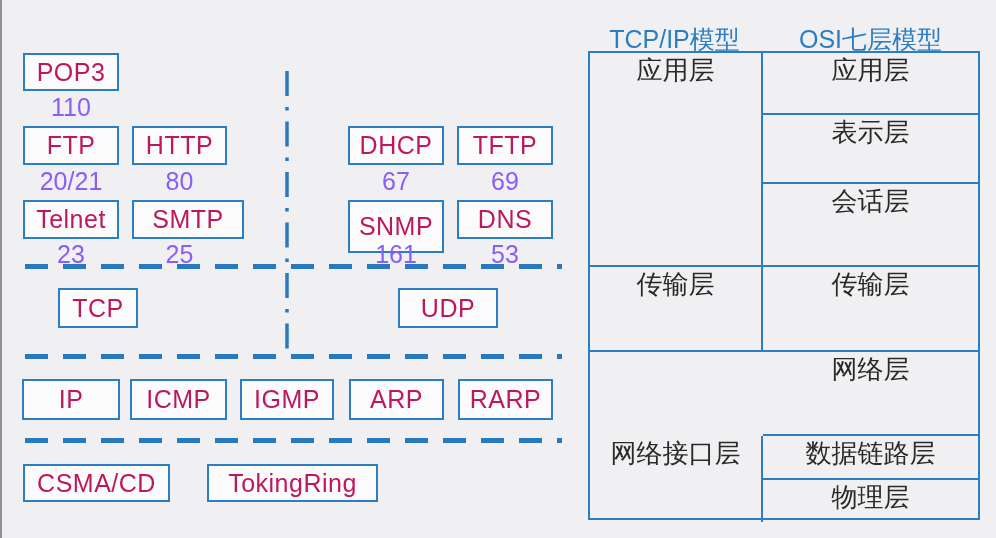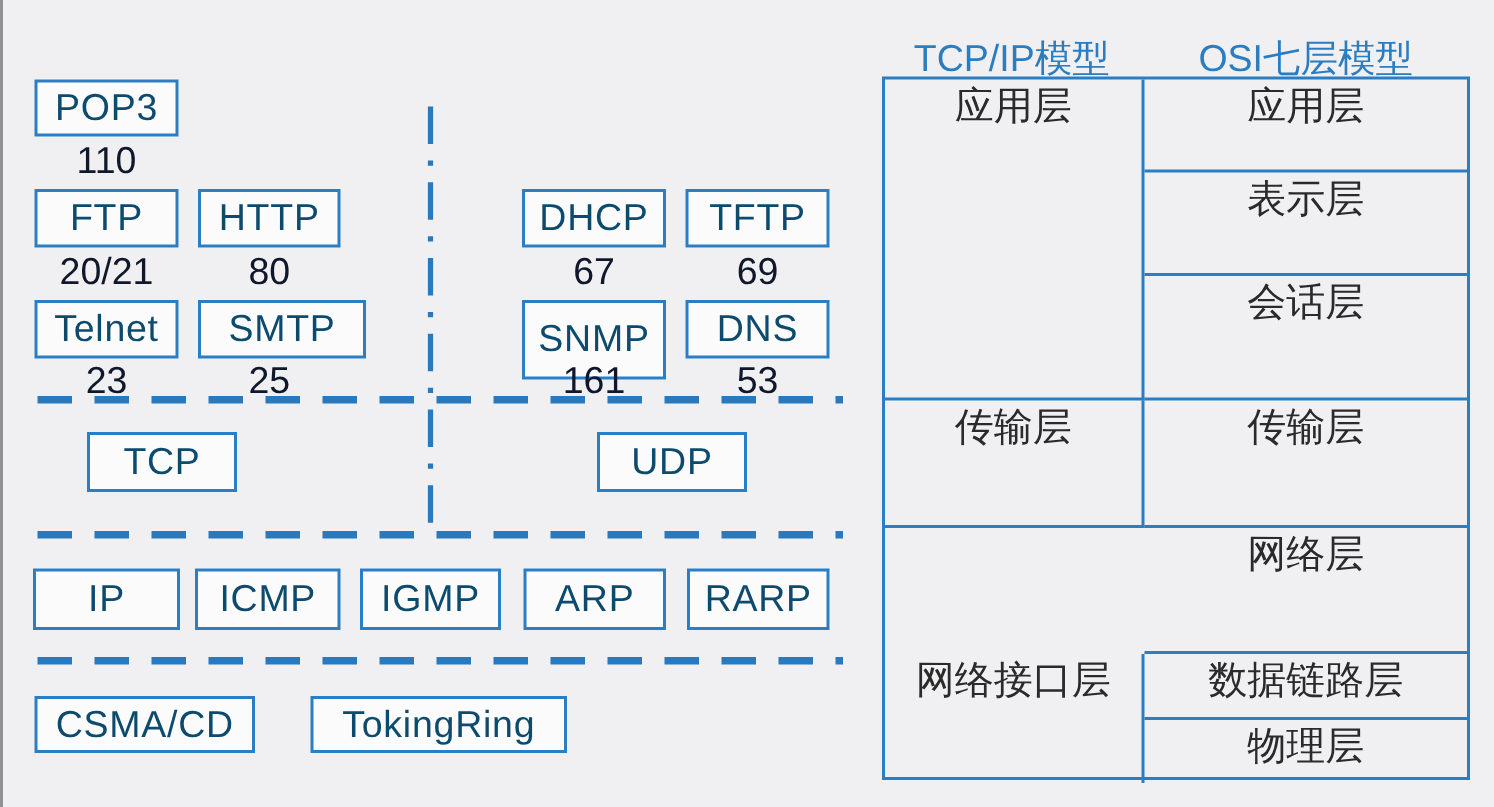--- a/index.html
+++ b/index.html
@@ -17,28 +17,28 @@
     position:absolute;left:0;top:0;width:2px;height:538px;
     background:#5e5e5e;opacity:.65;
   }
   
   .pbox{
     position:absolute;
     box-sizing:border-box;
     border:2px solid #2b7ec4;
     background:#fbfbfc;
     display:flex;align-items:center;justify-content:center;
-    font-size:25px;color:#0c4a6e;
+    font-size:25px;color:#be185d;
     letter-spacing:.5px;
     white-space:nowrap;
   }
   .port{
     position:absolute;
     text-align:center;
-    font-size:25px;color:#0f172a;
+    font-size:25px;color:#8b5cf6;
     line-height:26px;
   }
   
   .lines{position:absolute;left:0;top:0;pointer-events:none;}
   .sep{stroke:#2979be;fill:none;}
   
   .hdr{
     position:absolute;top:24px;height:30px;
     text-align:center;
     font-size:25px;font-weight:400;color:#2b7dc2;
@@ -117,21 +117,21 @@
   <div class="pbox" style="left:348px;top:200px;width:96px;height:53px">
     <span>SNMP</span>
   </div>
   <div class="port" style="left:348px;top:241px;width:96px">161</div>
 
   <div class="pbox" style="left:457px;top:200px;width:96px;height:39px">
     <span>DNS</span>
   </div>
   <div class="port" style="left:457px;top:241px;width:96px">53</div>
 
-  <div class="pbox" style="left:58px;top:288px;width:100px;height:40px">
+  <div class="pbox" style="left:58px;top:288px;width:80px;height:40px">
     <span>TCP</span>
   </div>
   <div class="pbox" style="left:398px;top:288px;width:100px;height:40px">
     <span>UDP</span>
   </div>
 
   <div class="pbox" style="left:22px;top:379px;width:98px;height:41px">
     <span>IP</span>
   </div>
   <div class="pbox" style="left:130px;top:379px;width:97px;height:41px">

